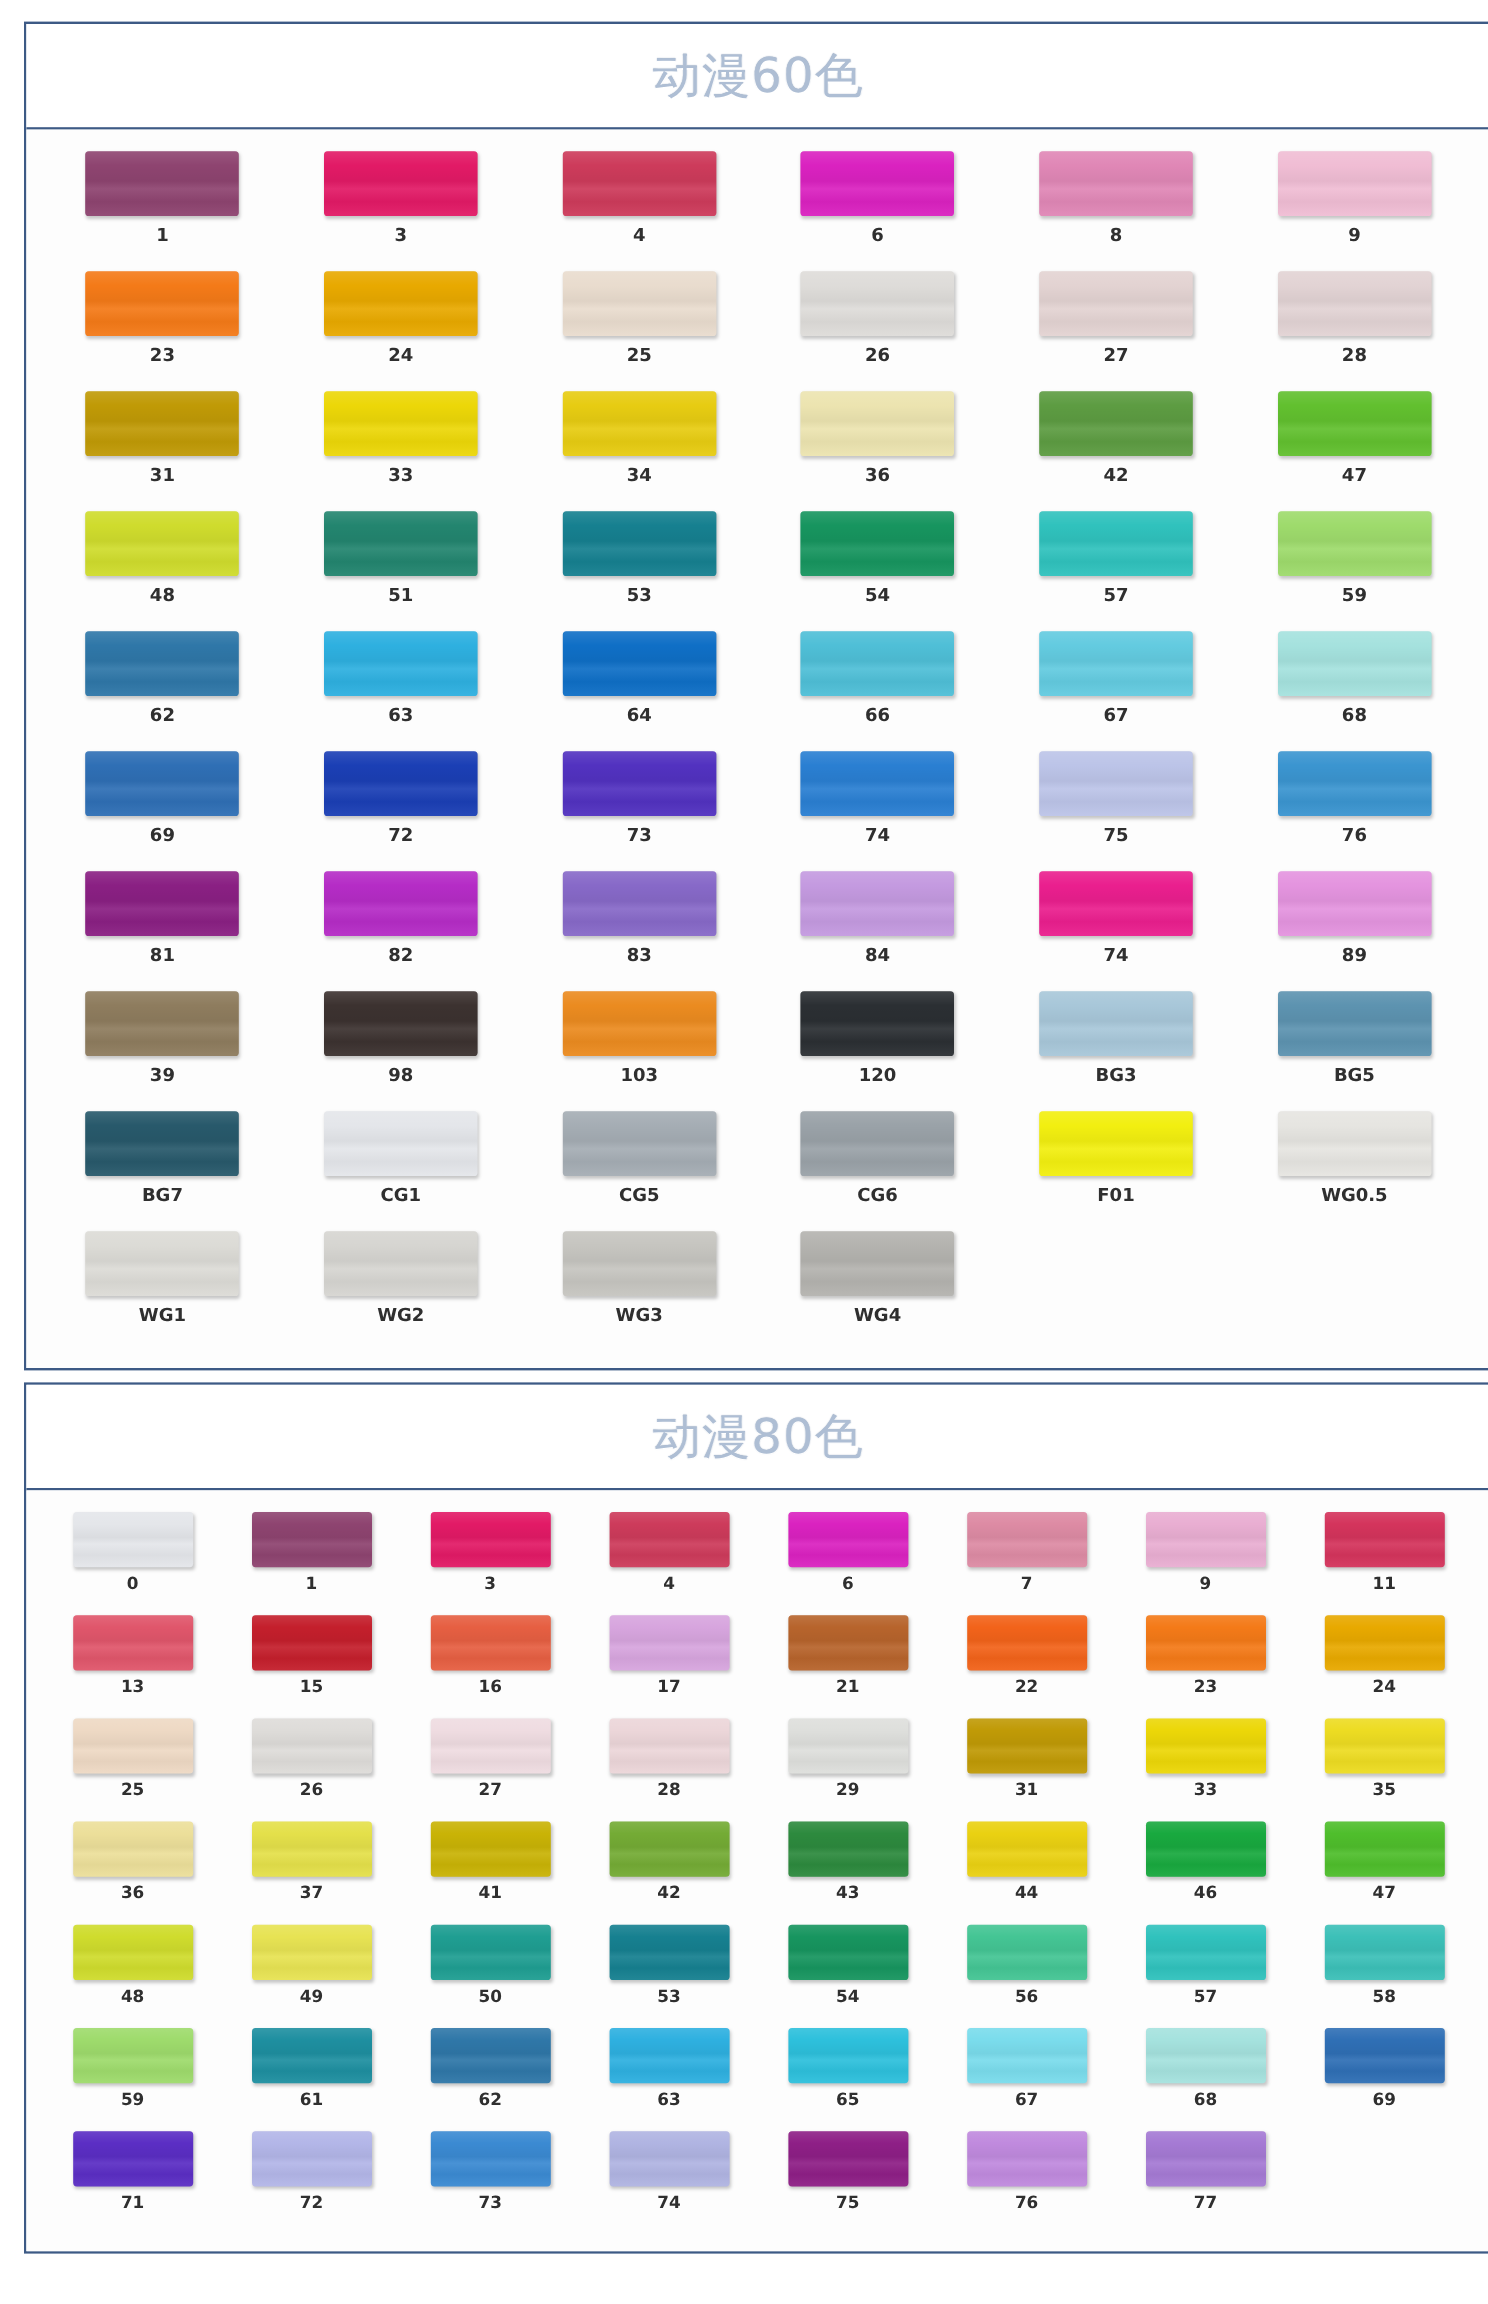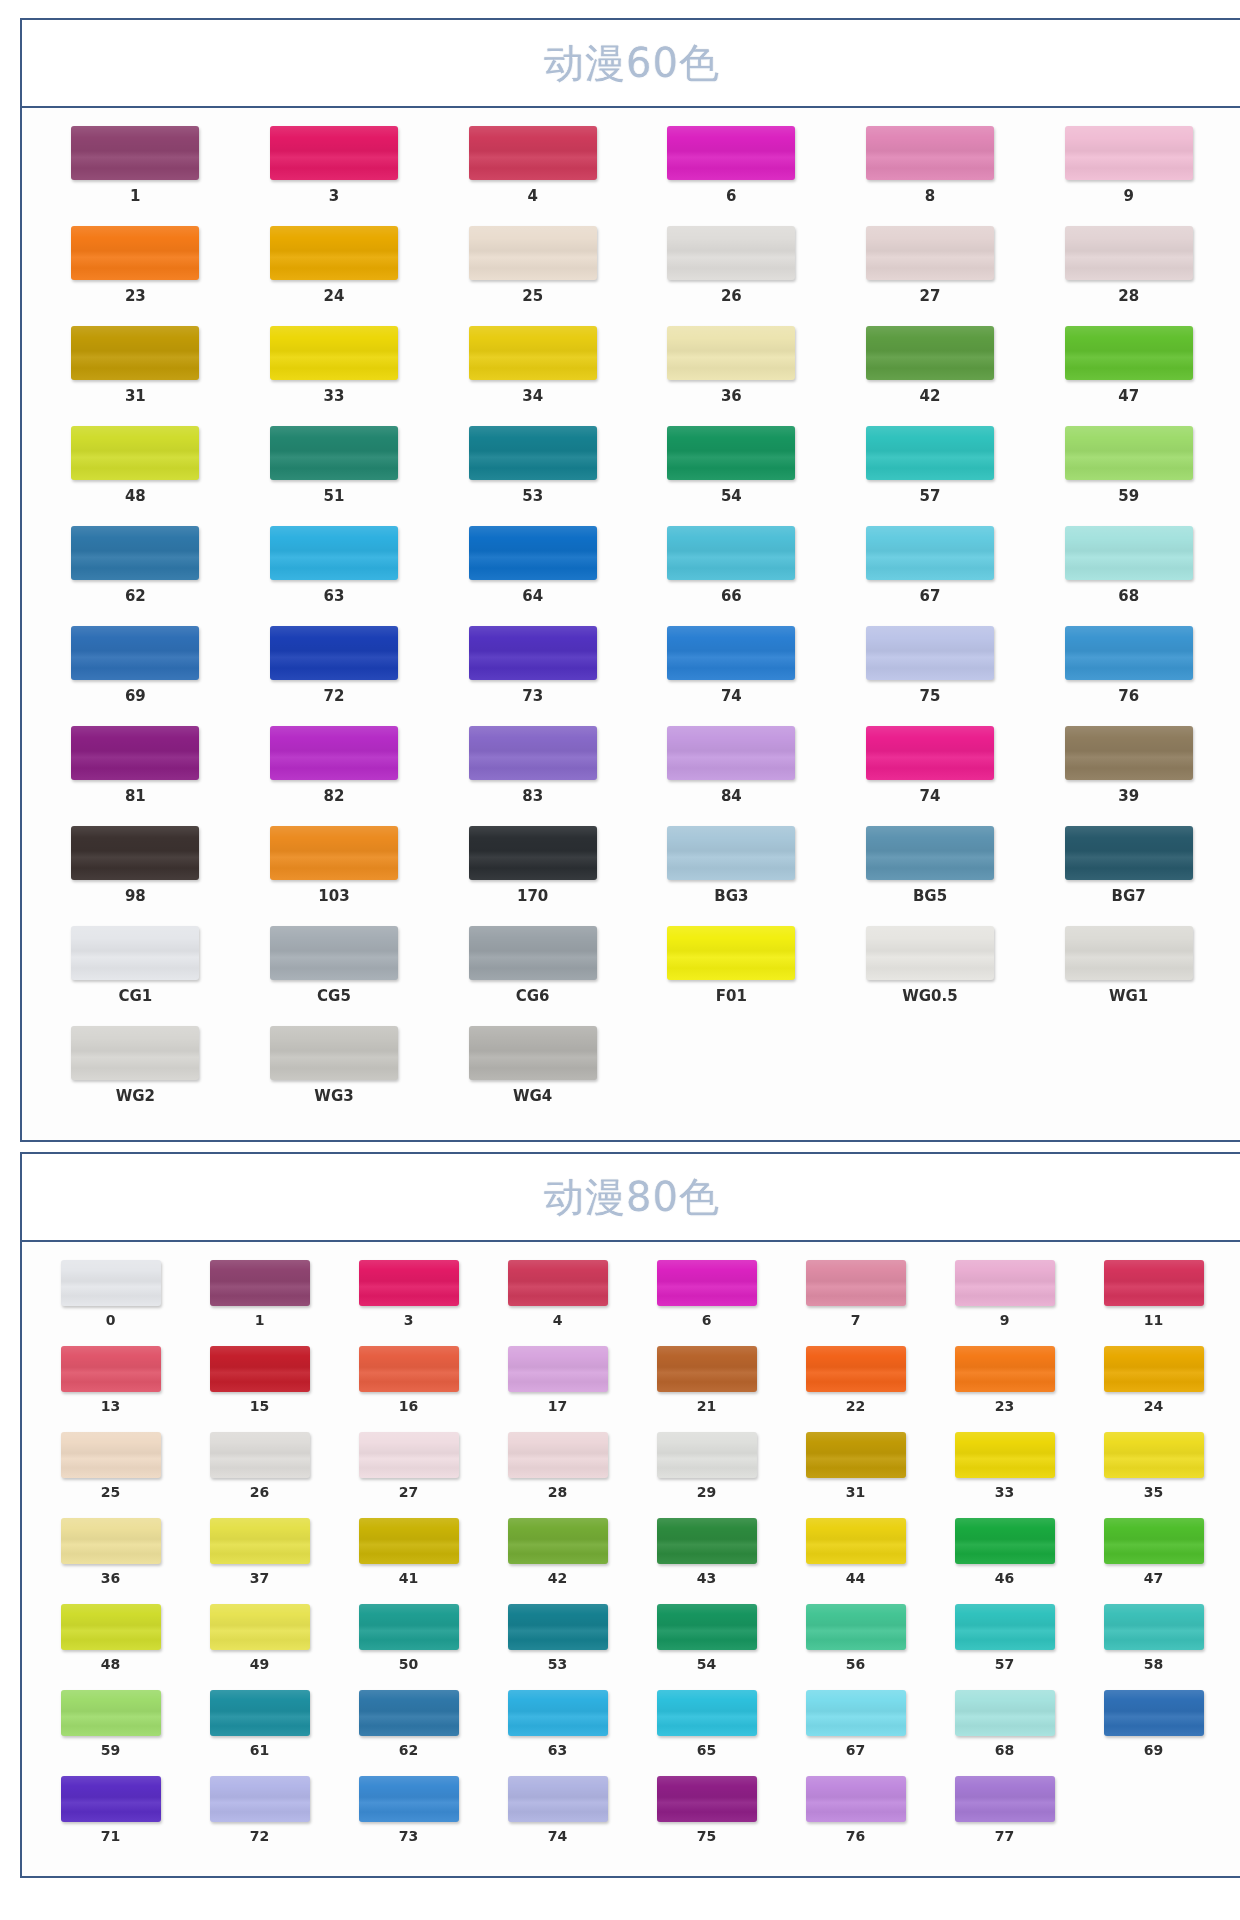--- a/index.html
+++ b/index.html
@@ -279,34 +279,38 @@
           </div>
           <div class="cell">
             <div class="swatch" style="background: rgb(196, 154, 224);"></div>
             <div class="label">84</div>
           </div>
           <div class="cell">
             <div class="swatch" style="background: rgb(234, 31, 142);"></div>
             <div class="label">74</div>
           </div>
           <div class="cell">
+            <div class="swatch" style="background: rgb(228, 148, 223);"></div>
+            <div class="label">89</div>
+          </div>
+          <div class="cell">
             <div class="swatch" style="background: rgb(142, 124, 94);"></div>
             <div class="label">39</div>
           </div>
           <div class="cell">
             <div class="swatch" style="background: rgb(60, 50, 48);"></div>
             <div class="label">98</div>
           </div>
           <div class="cell">
             <div class="swatch" style="background: rgb(235, 139, 32);"></div>
             <div class="label">103</div>
           </div>
           <div class="cell">
             <div class="swatch" style="background: rgb(43, 47, 51);"></div>
-            <div class="label">170</div>
+            <div class="label">120</div>
           </div>
           <div class="cell">
             <div class="swatch" style="background: rgb(168, 199, 217);"></div>
             <div class="label">BG3</div>
           </div>
           <div class="cell">
             <div class="swatch" style="background: rgb(93, 147, 176);"></div>
             <div class="label">BG5</div>
           </div>
           <div class="cell">

